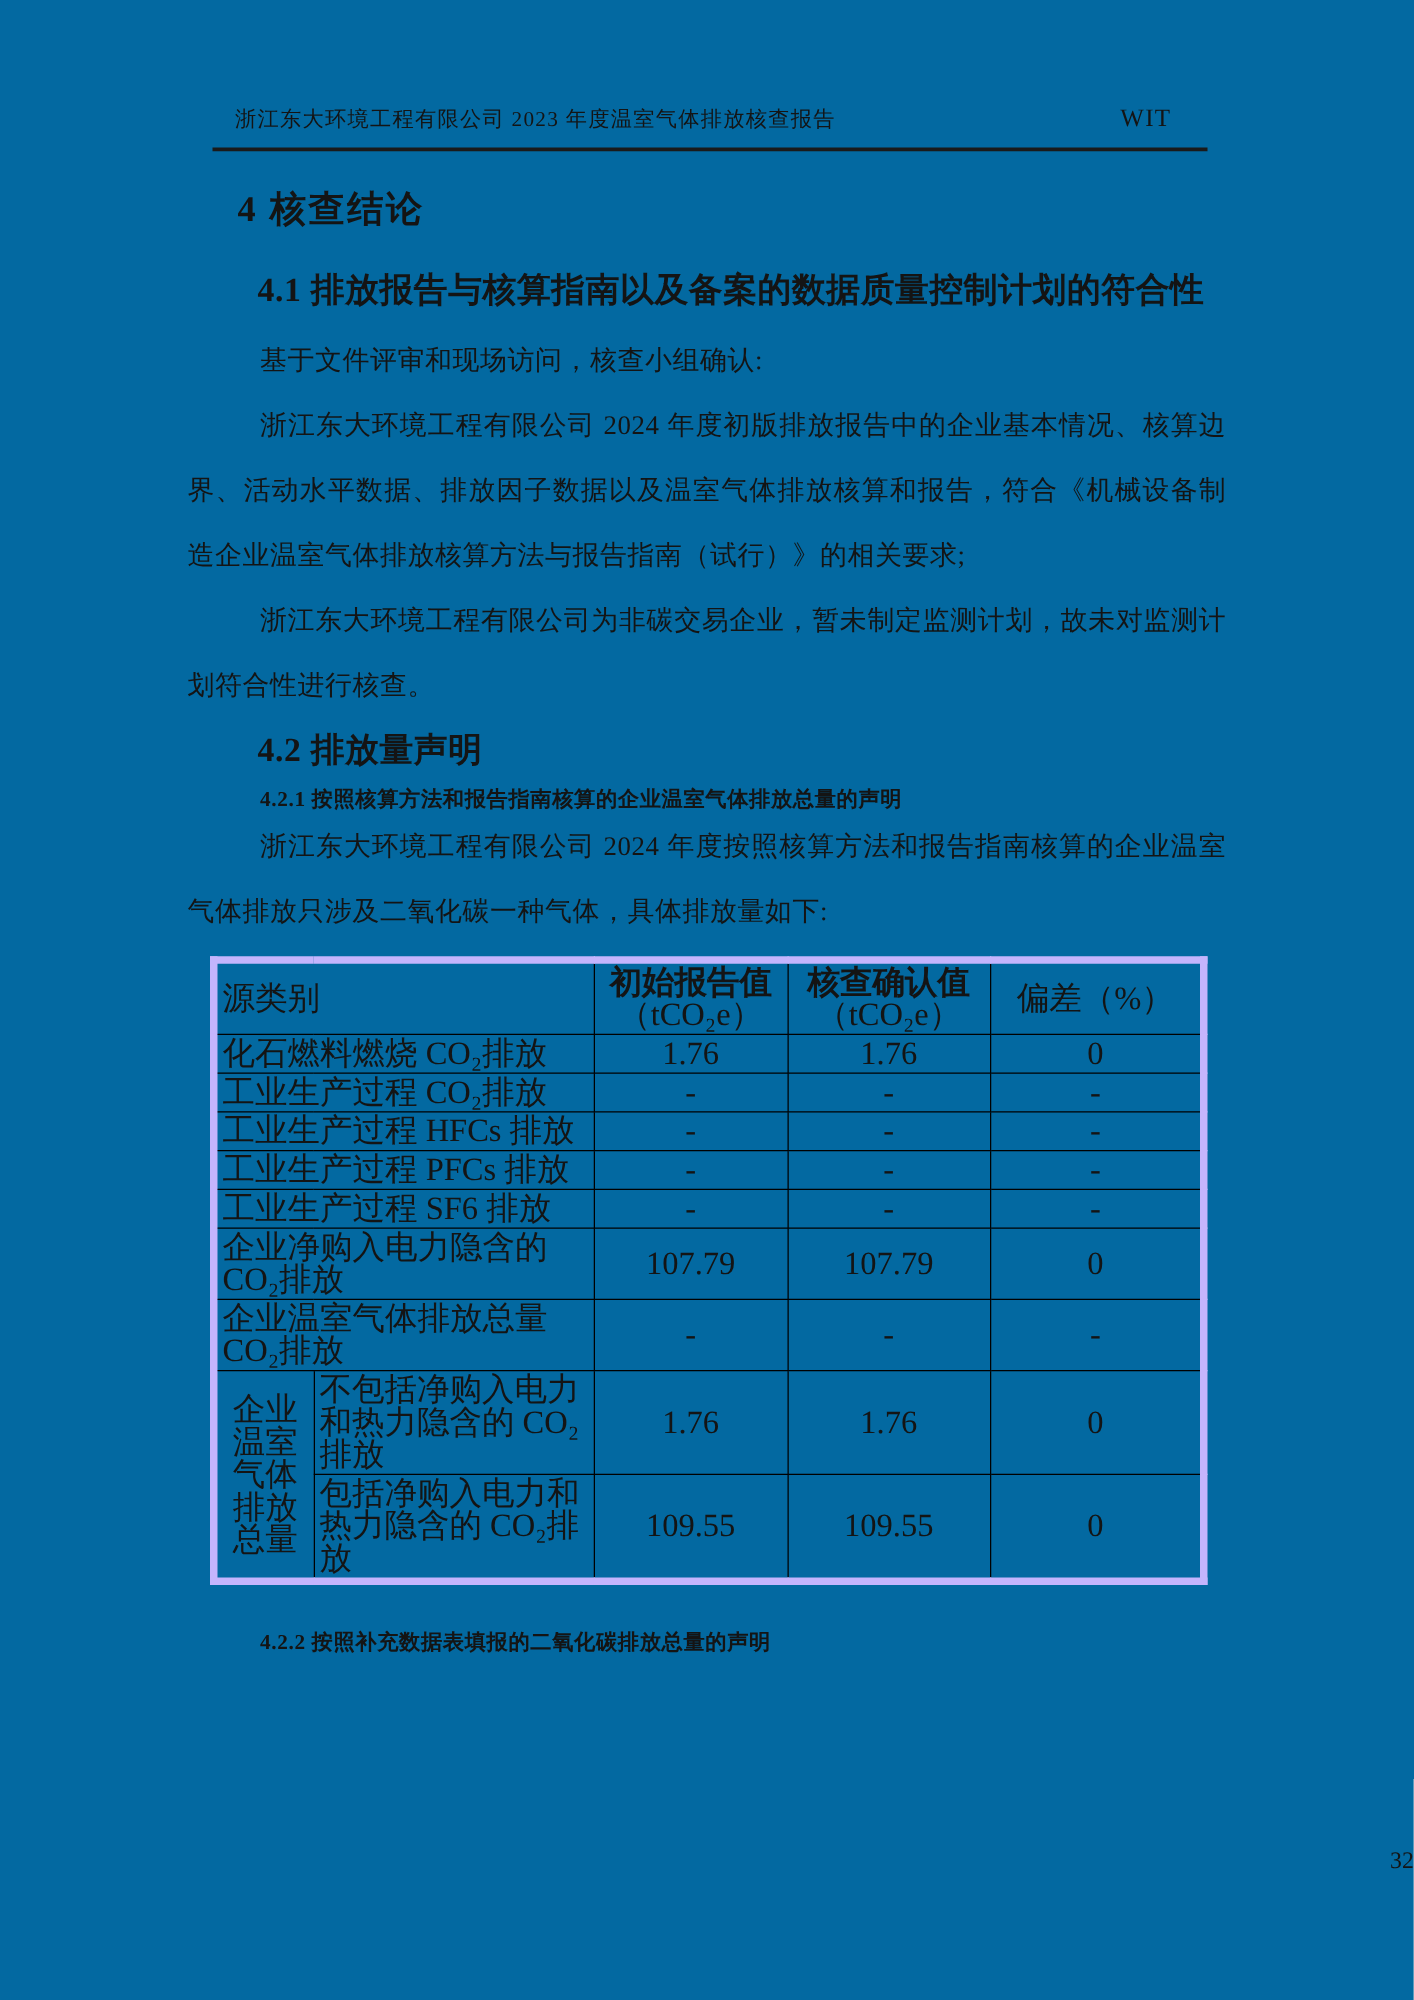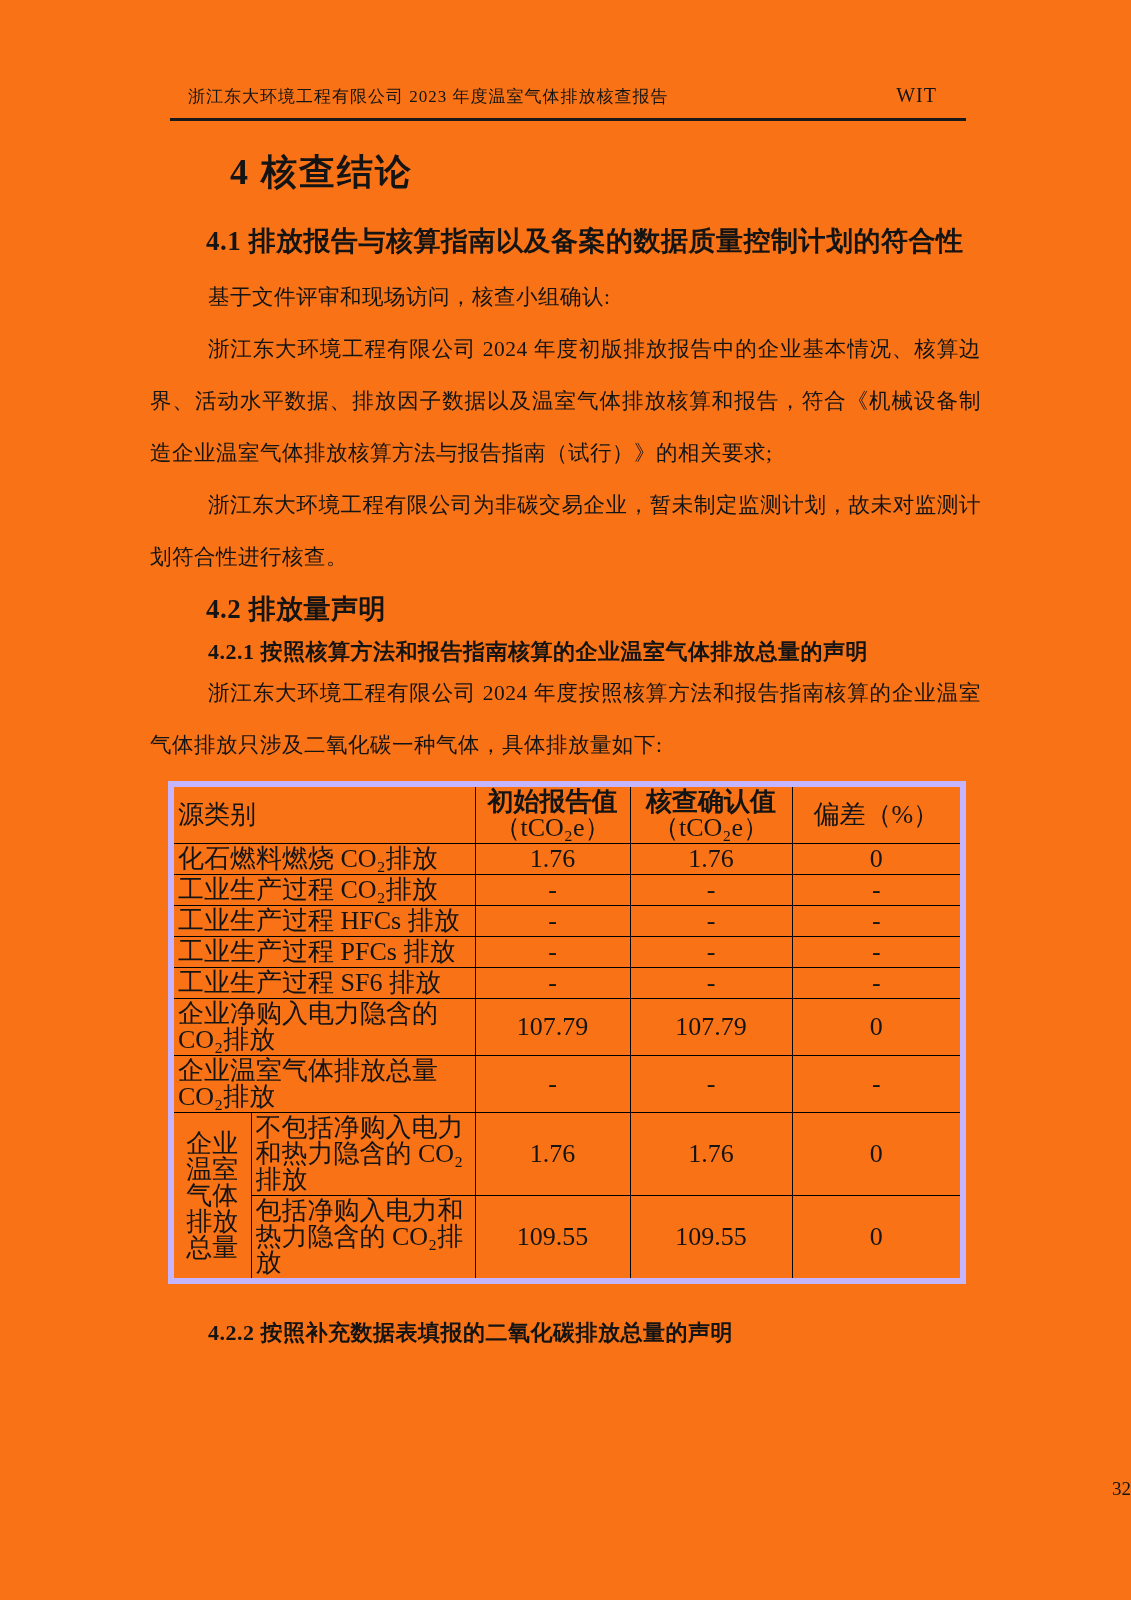--- a/index.html
+++ b/index.html
@@ -3,21 +3,21 @@
 <meta charset="utf-8">
 <style>
   * { margin: 0; padding: 0; box-sizing: border-box; }
   html, body { background: #e9e9e9; }
   body { font-family: "Liberation Serif", "DejaVu Serif", serif; color: #141414; }
   .page {
     position: relative;
     width: 1131px;
     height: 1600px;
     margin: 0 auto;
-    background: #f97316;
+    background: #0369a1;
     overflow: hidden;
   }
   .doc-header {
     position: absolute;
     top: 84px; left: 170px; right: 166px;
     display: flex;
     justify-content: space-between;
     align-items: baseline;
   }
   .doc-header .title {
@@ -35,35 +35,35 @@
     top: 118px; left: 170px;
     width: 796px;
     border-top: 3px solid #1a1a1a;
   }
   .content {
     position: absolute;
     top: 130px; left: 150px;
     width: 831px;
   }
   h1.sec {
-    font-size: 36px;
+    font-size: 29px;
     font-weight: bold;
     letter-spacing: 2px;
-    margin: 18px 0 0 80px;
+    margin: 18px 0 0 40px;
   }
   h2.sec {
     font-size: 27px;
     font-weight: bold;
     margin: 26px 0 0 56px;
     letter-spacing: 0.5px;
     white-space: nowrap;
   }
   h2.sec42 { margin-top: 8px; }
   h3.sec {
-    font-size: 22px;
+    font-size: 17px;
     font-weight: bold;
     margin: 10px 0 0 58px;
     letter-spacing: 0.5px;
   }
   p.body {
     font-size: 21.5px;
     line-height: 52px;
     text-align: justify;
     text-indent: 58px;
     letter-spacing: 0.5px;

